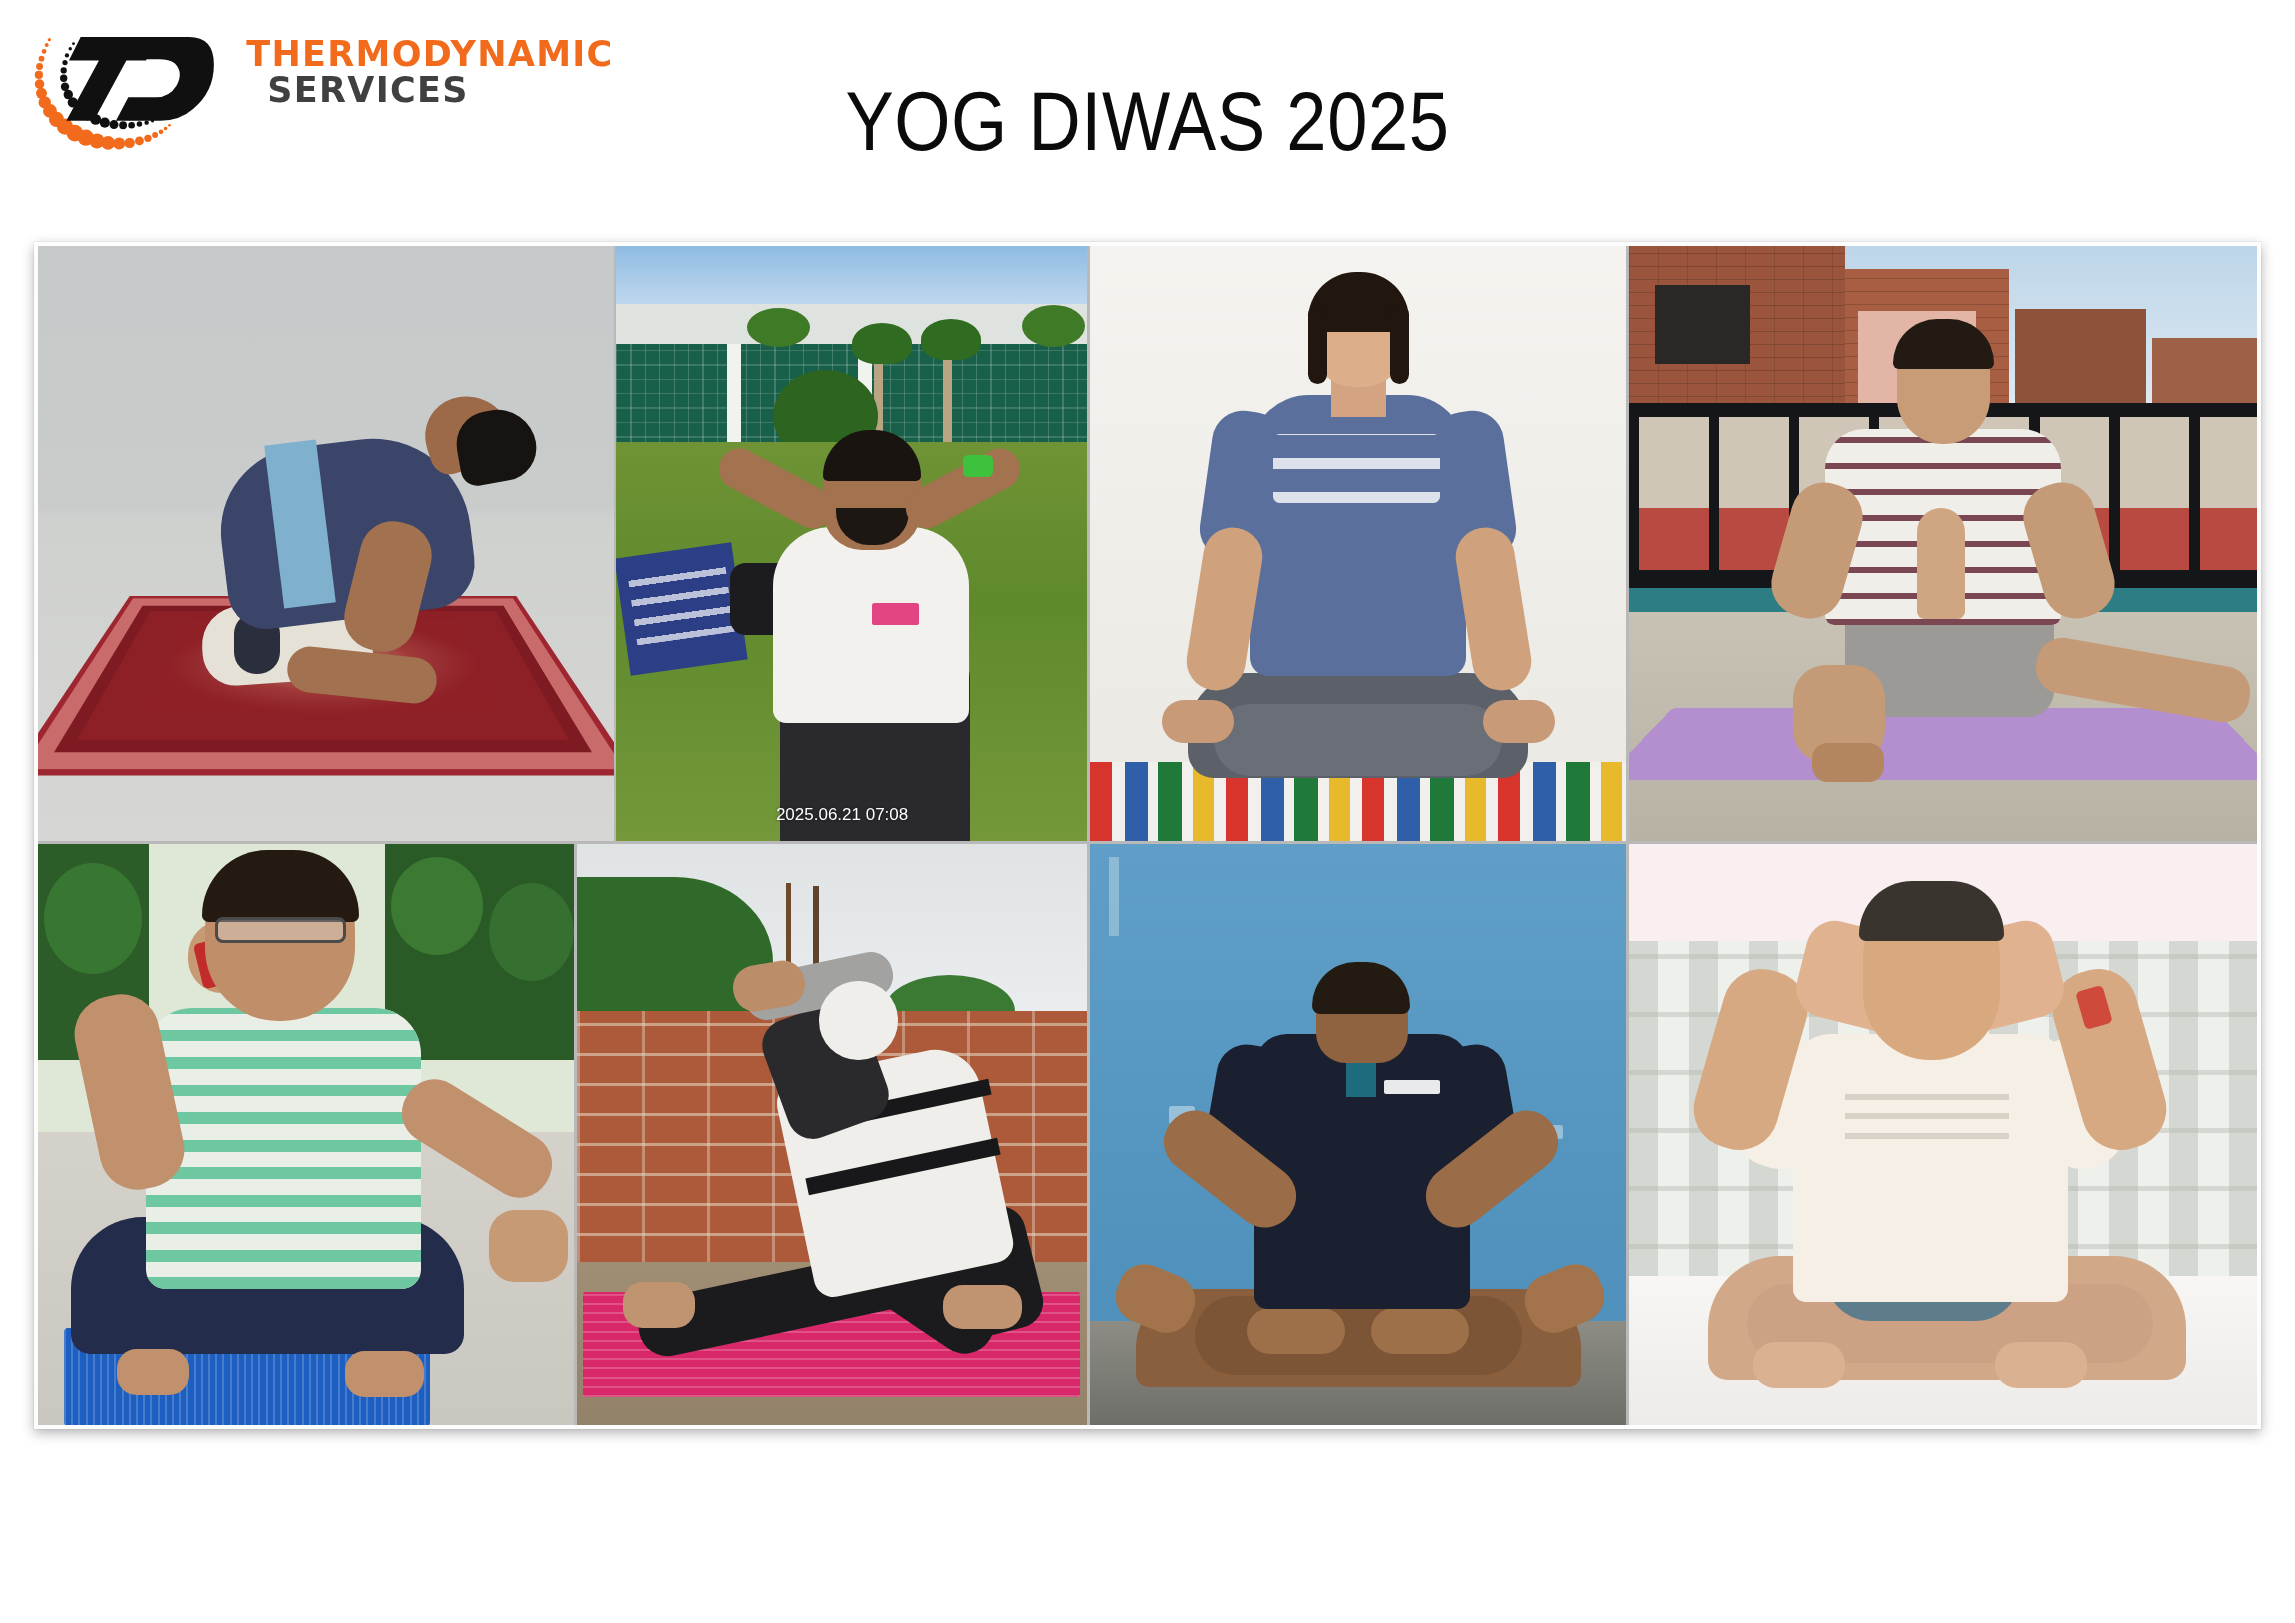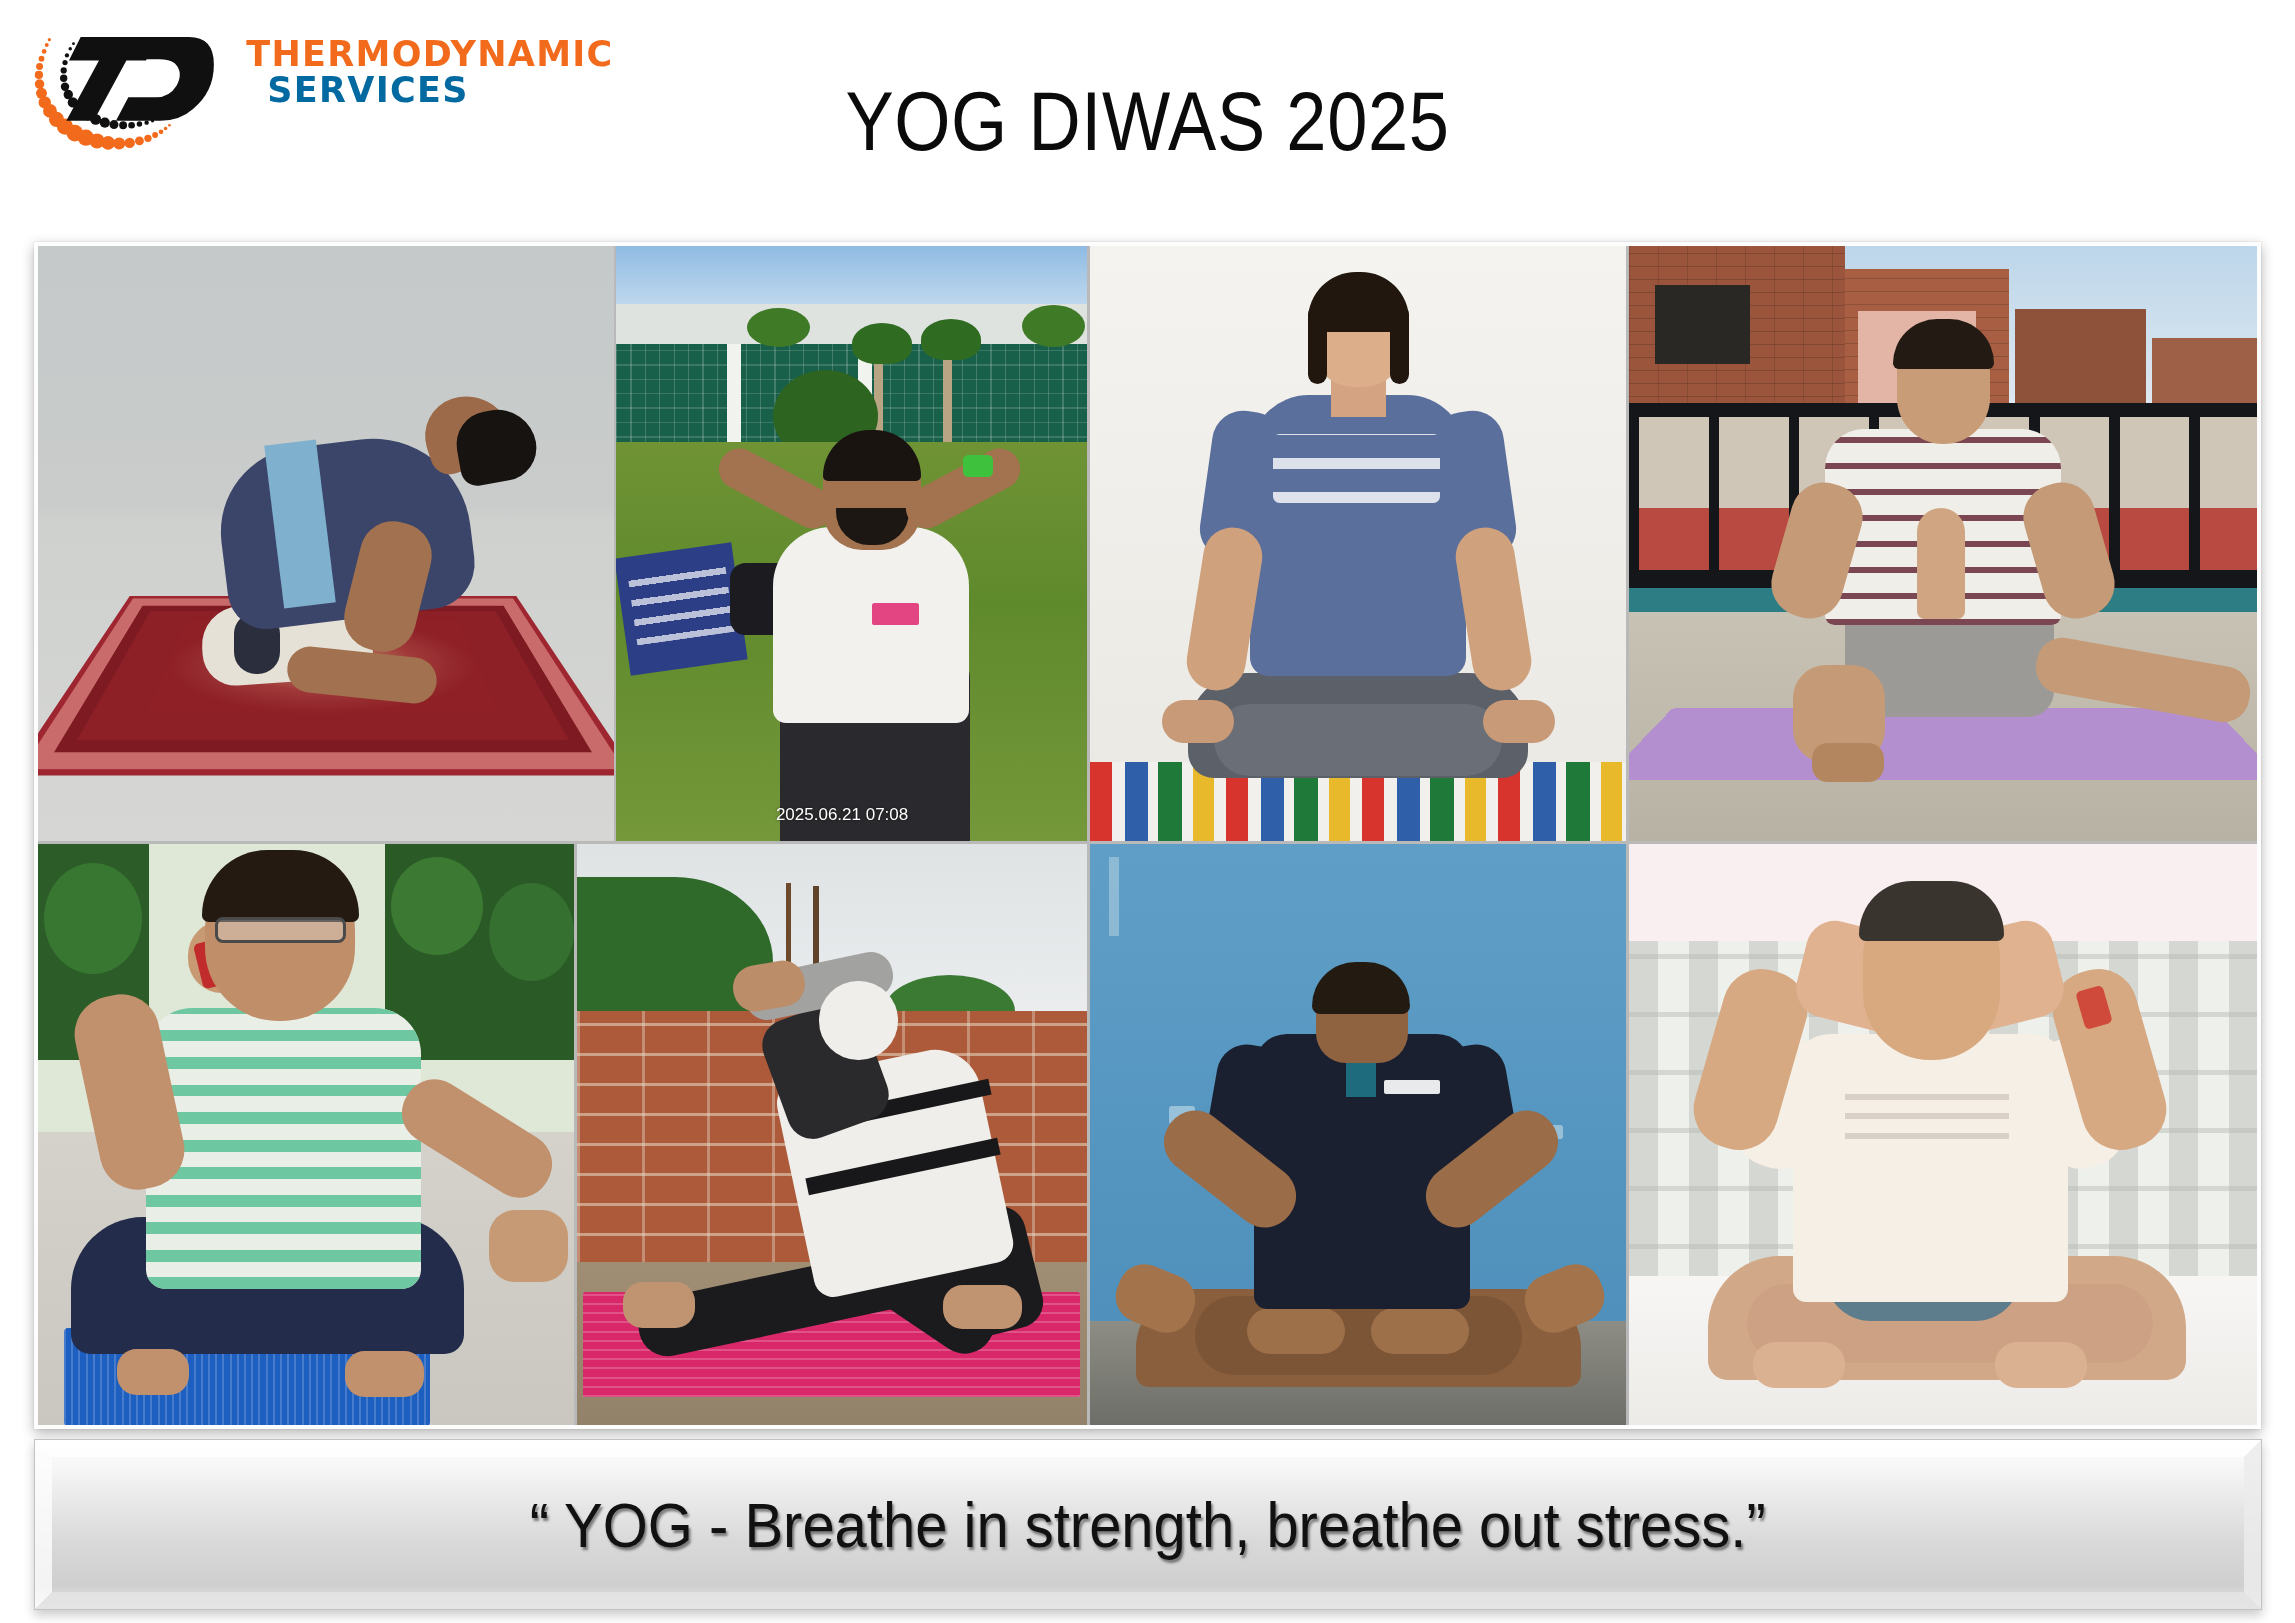--- a/index.html
+++ b/index.html
@@ -148,21 +148,21 @@
           <circle cx="214" cy="163" r="2"></circle>
         </g>
 
         <g fill="#101010">
           <path d="M96 38 L214 38 L196 74 L166 74 L116 166 L74 166 L124 74 L78 74 Z"></path>
           <path d="M190 38 L262 38 Q300 38 300 80 Q300 122 268 148 Q248 166 218 166 L150 166 L169 130 L212 130 Q232 130 243 112 Q254 92 240 78 Q232 72 216 72 L172 72 Z"></path>
         </g>
       </svg>
       <div class="logo-text">
         <div class="logo-line1" style="color:#F26A1B">THERMODYNAMIC</div>
-        <div class="logo-line2" style="color:#0369a1">SERVICES</div>
+        <div class="logo-line2" style="color:#404040">SERVICES</div>
       </div>
     </div>
 
     <div class="page-title">YOG DIWAS 2025</div>
   </div>
 
   <div class="collage-outer">
     <div class="collage">
 
       <div class="cell" style="left:0; top:0; width:576px; height:595px;">
@@ -457,18 +457,15 @@
 
           <div style="position:absolute;left:234px;top:46px;width:137px;height:170px;background:#d8a97f;border-radius:67px;"></div>
           <div style="position:absolute;left:230px;top:37px;width:145px;height:60px;background:#3a342e;border-radius:73px 73px 9.2px 9.2px;"></div>
         </div>
         <span class="cap"></span>
       </div>
 
     </div>
   </div>
 
-  <div class="quote-banner">
-    <div class="quote-text">“ YOG - Breathe in strength, breathe out stress.”</div>
-  </div>
 
 </div>
 
 
 </body></html>

